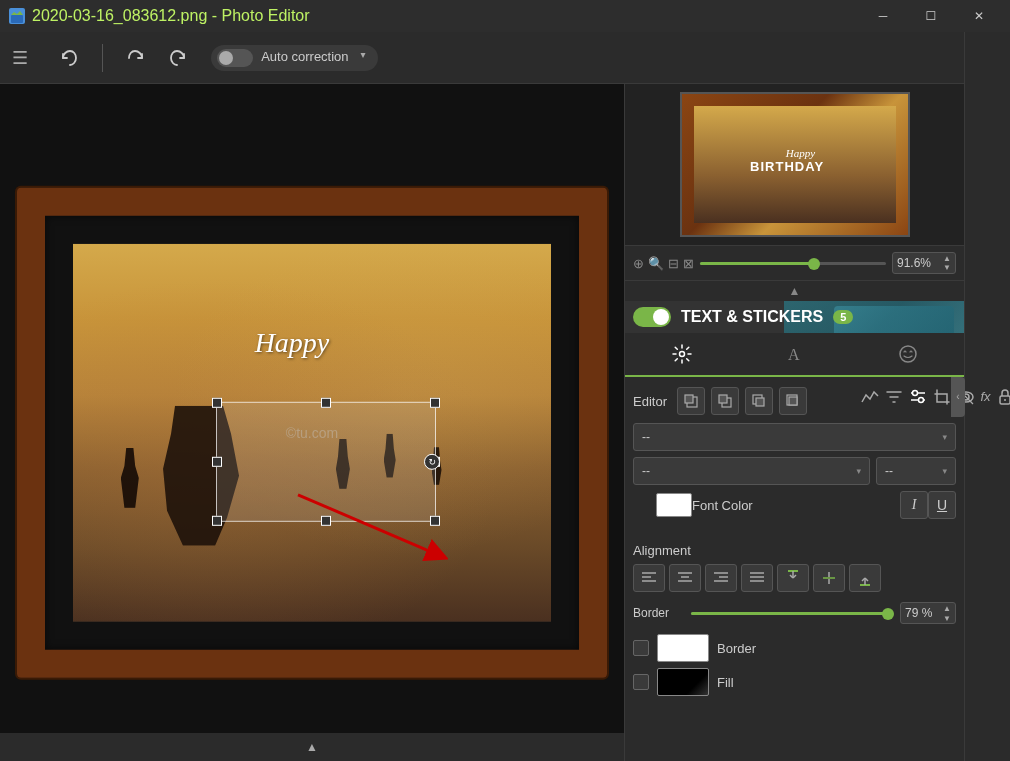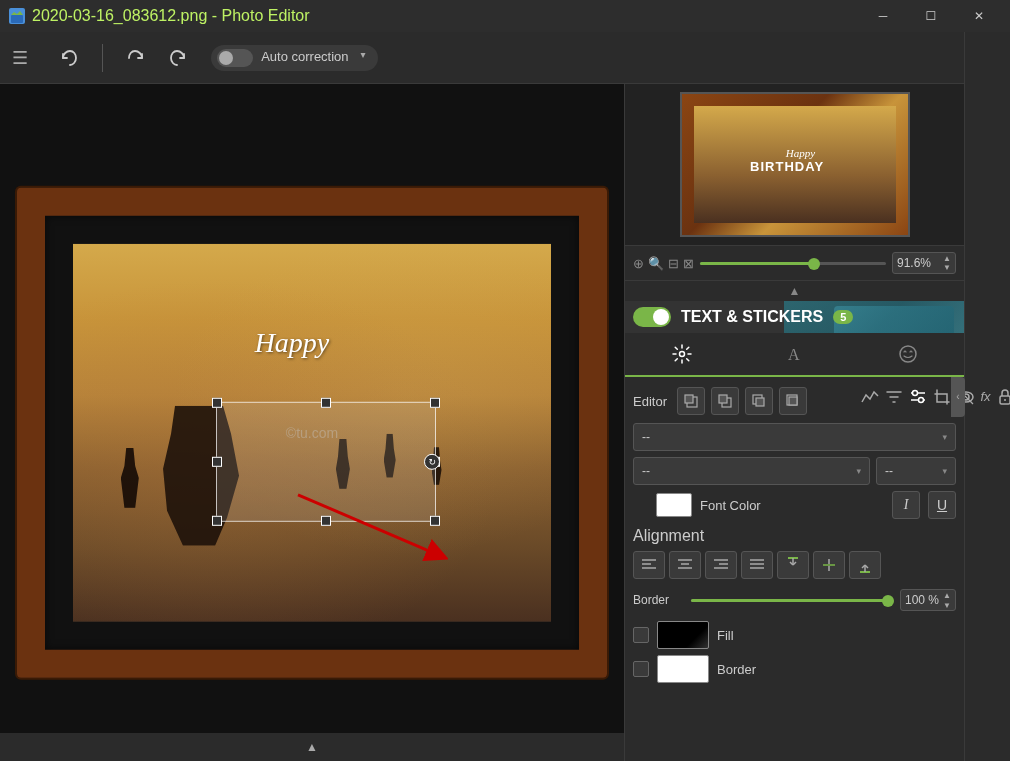--- a/index.html
+++ b/index.html
@@ -334,34 +334,34 @@
       flex: 1; height: 28px; background: #3a3a3a; border: 1px solid #555;
       border-radius: 3px; color: #ccc; font-size: 12px;
       display: flex; align-items: center; justify-content: space-between;
       padding: 0 8px; cursor: pointer;
     }
     .dropdown-arrow { font-size: 9px; color: #888; }
     .dropdown-small { width: 80px; flex: none; }
 
     
     .font-color-row {
-      display: flex; align-items: center; gap: 8px; margin-bottom: 8px; padding-left: 23px;
+      display: flex; align-items: center; margin-bottom: 24px; padding-left: 23px;
     }
     .color-swatch {
       width: 36px; height: 24px; background: white; border: 1px solid #888; border-radius: 2px; cursor: pointer;
     }
     .font-color-label { font-size: 13px; color: #ccc; flex: 1; }
     .style-btn {
       width: 28px; height: 28px; background: #3a3a3a; border: 1px solid #555;
       border-radius: 3px; display: flex; align-items: center; justify-content: center;
       cursor: pointer; color: #ccc; font-size: 14px;
     }
 
     
-    .section-label { font-size: 16px; color: #ccc; margin-bottom: 6px; }
+    .section-label { font-size: 13px; color: #ccc; margin-bottom: 6px; }
     .align-row {
       display: flex; align-items: center; gap: 4px; margin-bottom: 10px;
     }
     .align-btn {
       width: 32px; height: 28px; background: #3a3a3a; border: 1px solid #555;
       border-radius: 3px; display: flex; align-items: center; justify-content: center;
       cursor: pointer; color: #aaa; font-size: 14px;
     }
 
     
@@ -713,38 +713,38 @@
         </div>
       </div>
 
       <div class="opacity-row">
         <span class="opacity-label">Border</span>
         <div class="opacity-slider-track">
           <div class="opacity-slider-fill"></div>
           <div class="opacity-slider-thumb"></div>
         </div>
         <div class="opacity-value-box">
-          <span>100 %</span>
+          <span>79 %</span>
           <div style="display:flex;flex-direction:column;gap:1px;">
             <span style="font-size:8px;color:#aaa;cursor:pointer;">▲</span>
             <span style="font-size:8px;color:#aaa;cursor:pointer;">▼</span>
           </div>
         </div>
+      </div>
+
+      <div class="fill-row">
+        <div class="fill-check"></div>
+        <div class="fill-swatch fill-swatch-white"></div>
+        <span class="fill-label">Border</span>
       </div>
 
       <div class="fill-row">
         <div class="fill-check"></div>
         <div class="fill-swatch fill-swatch-black"></div>
         <span class="fill-label">Fill</span>
-      </div>
-
-      <div class="fill-row">
-        <div class="fill-check"></div>
-        <div class="fill-swatch fill-swatch-white"></div>
-        <span class="fill-label">Border</span>
       </div>
 
     </div>
   </div>
 
 </div>
 
 <div class="side-icons">
   <div class="side-icon">
     <svg width="20" height="20" viewBox="0 0 20 20">

